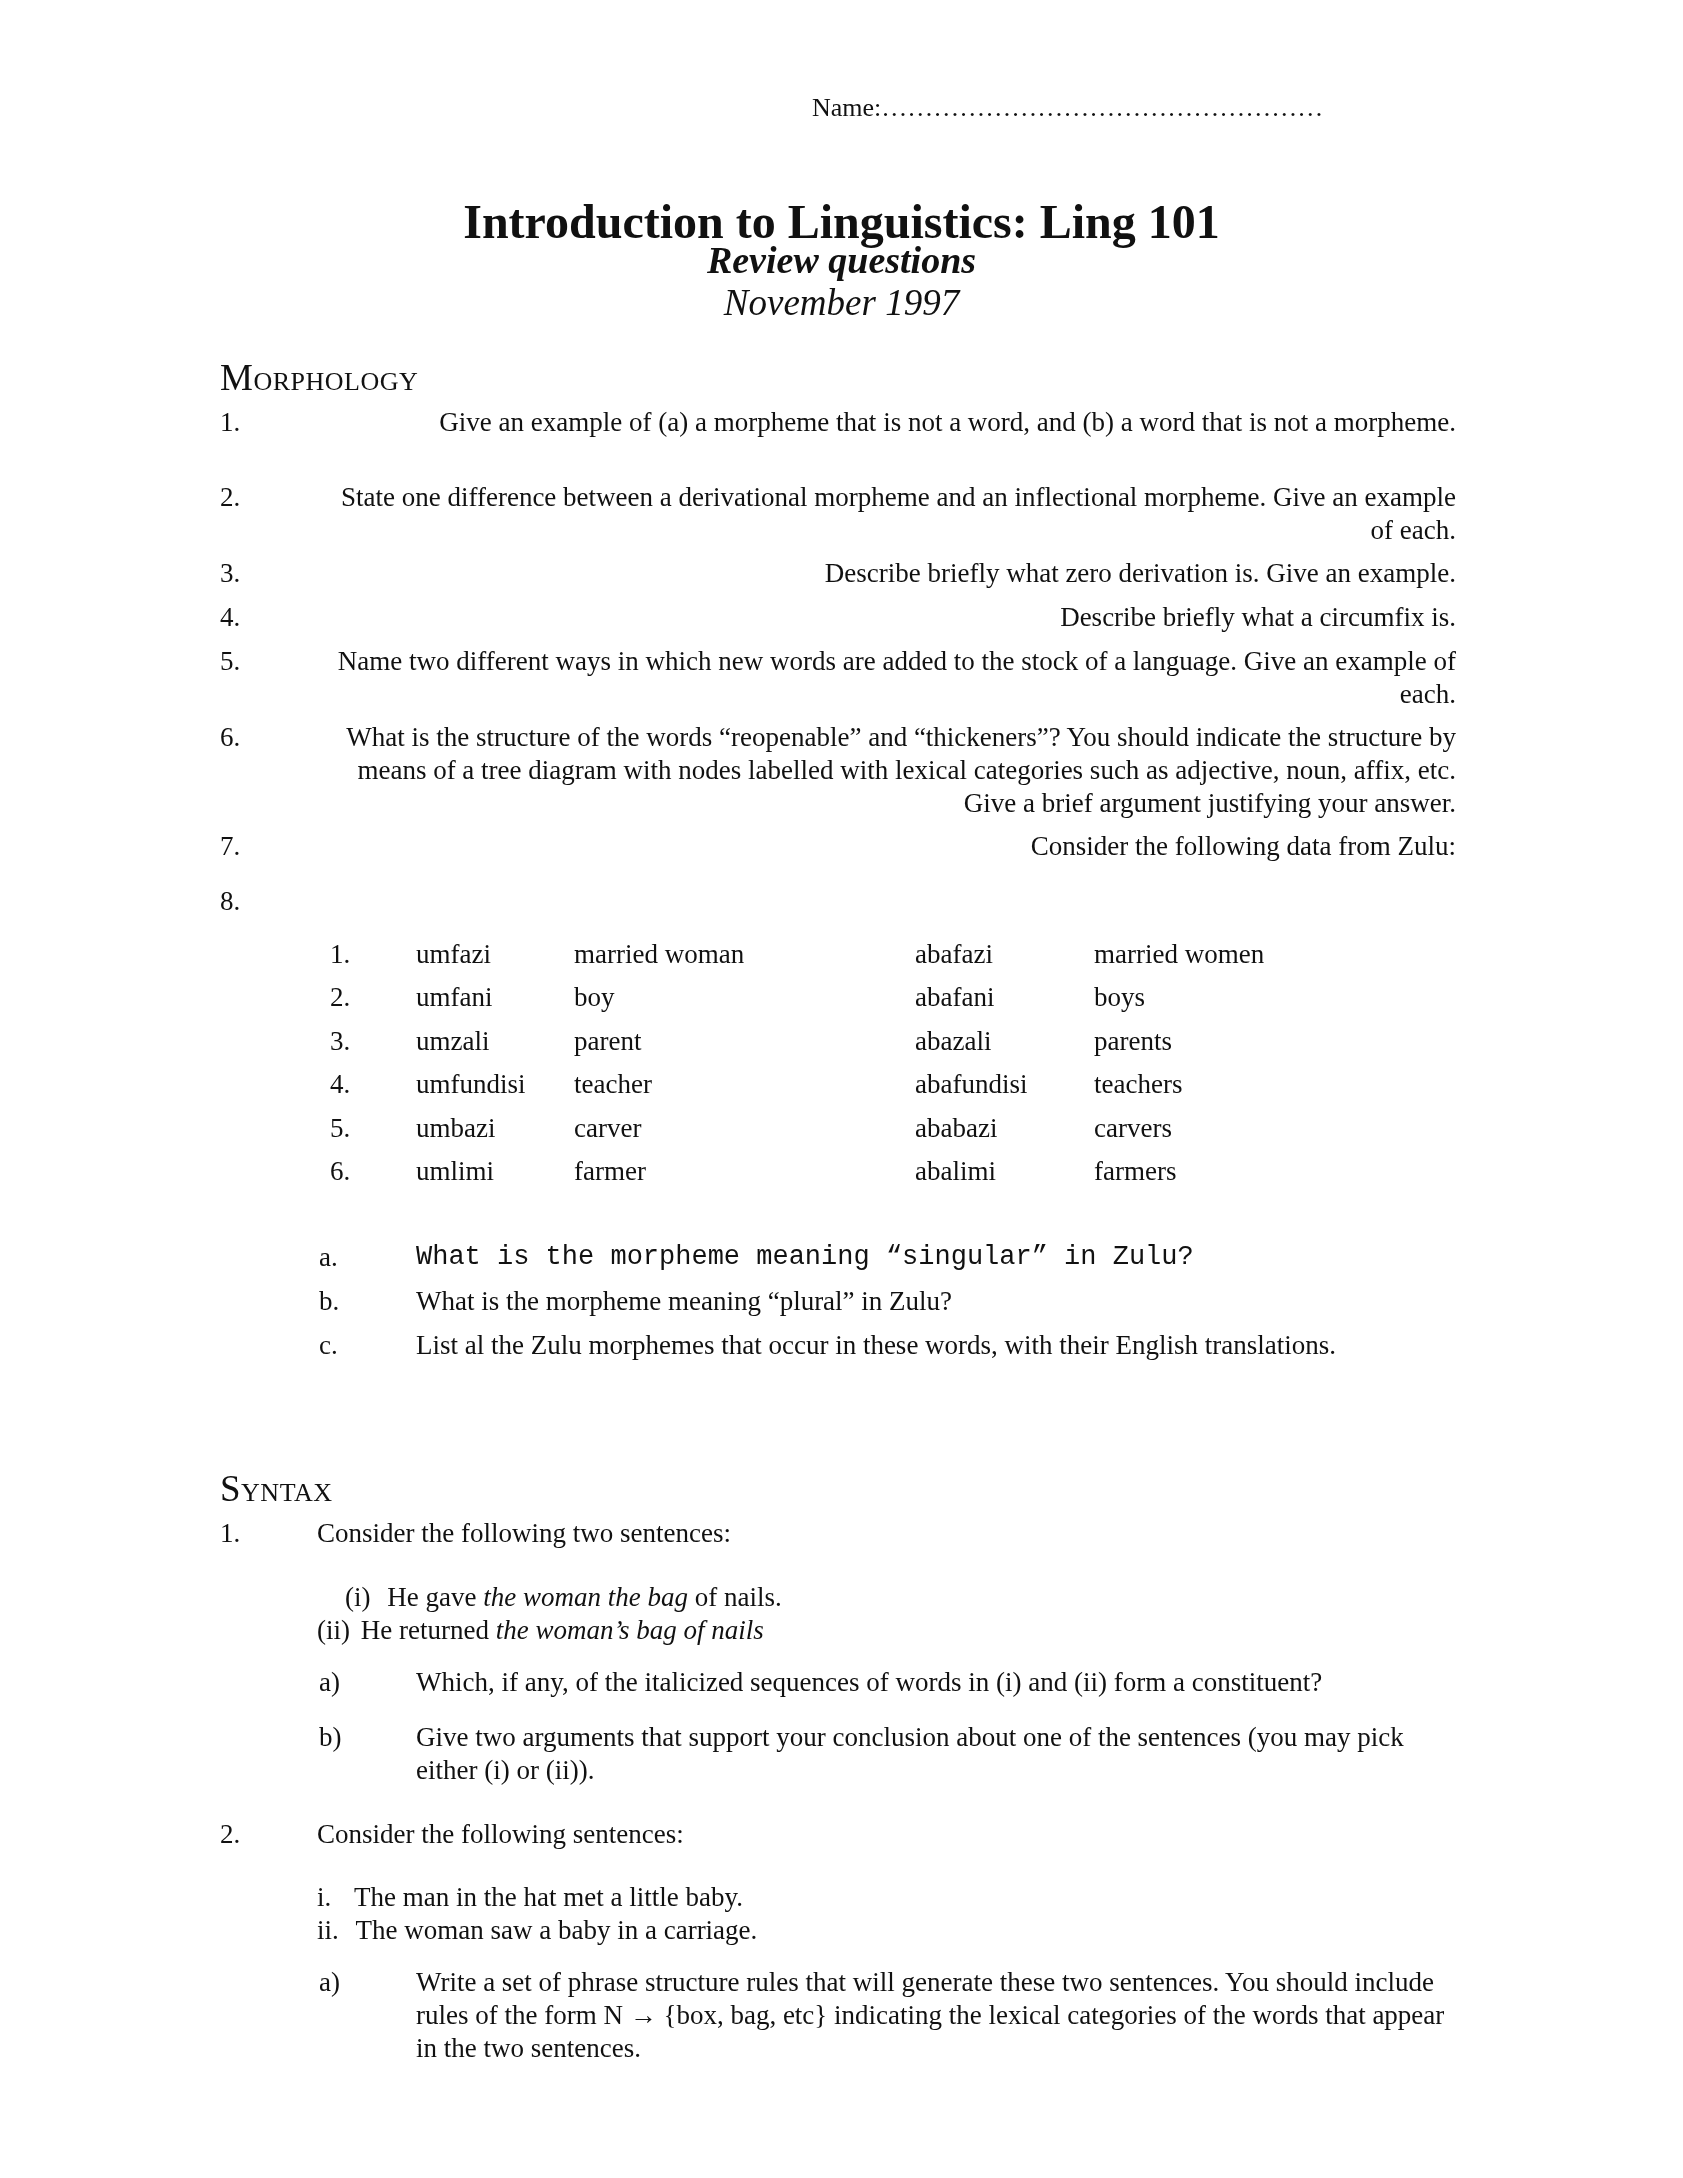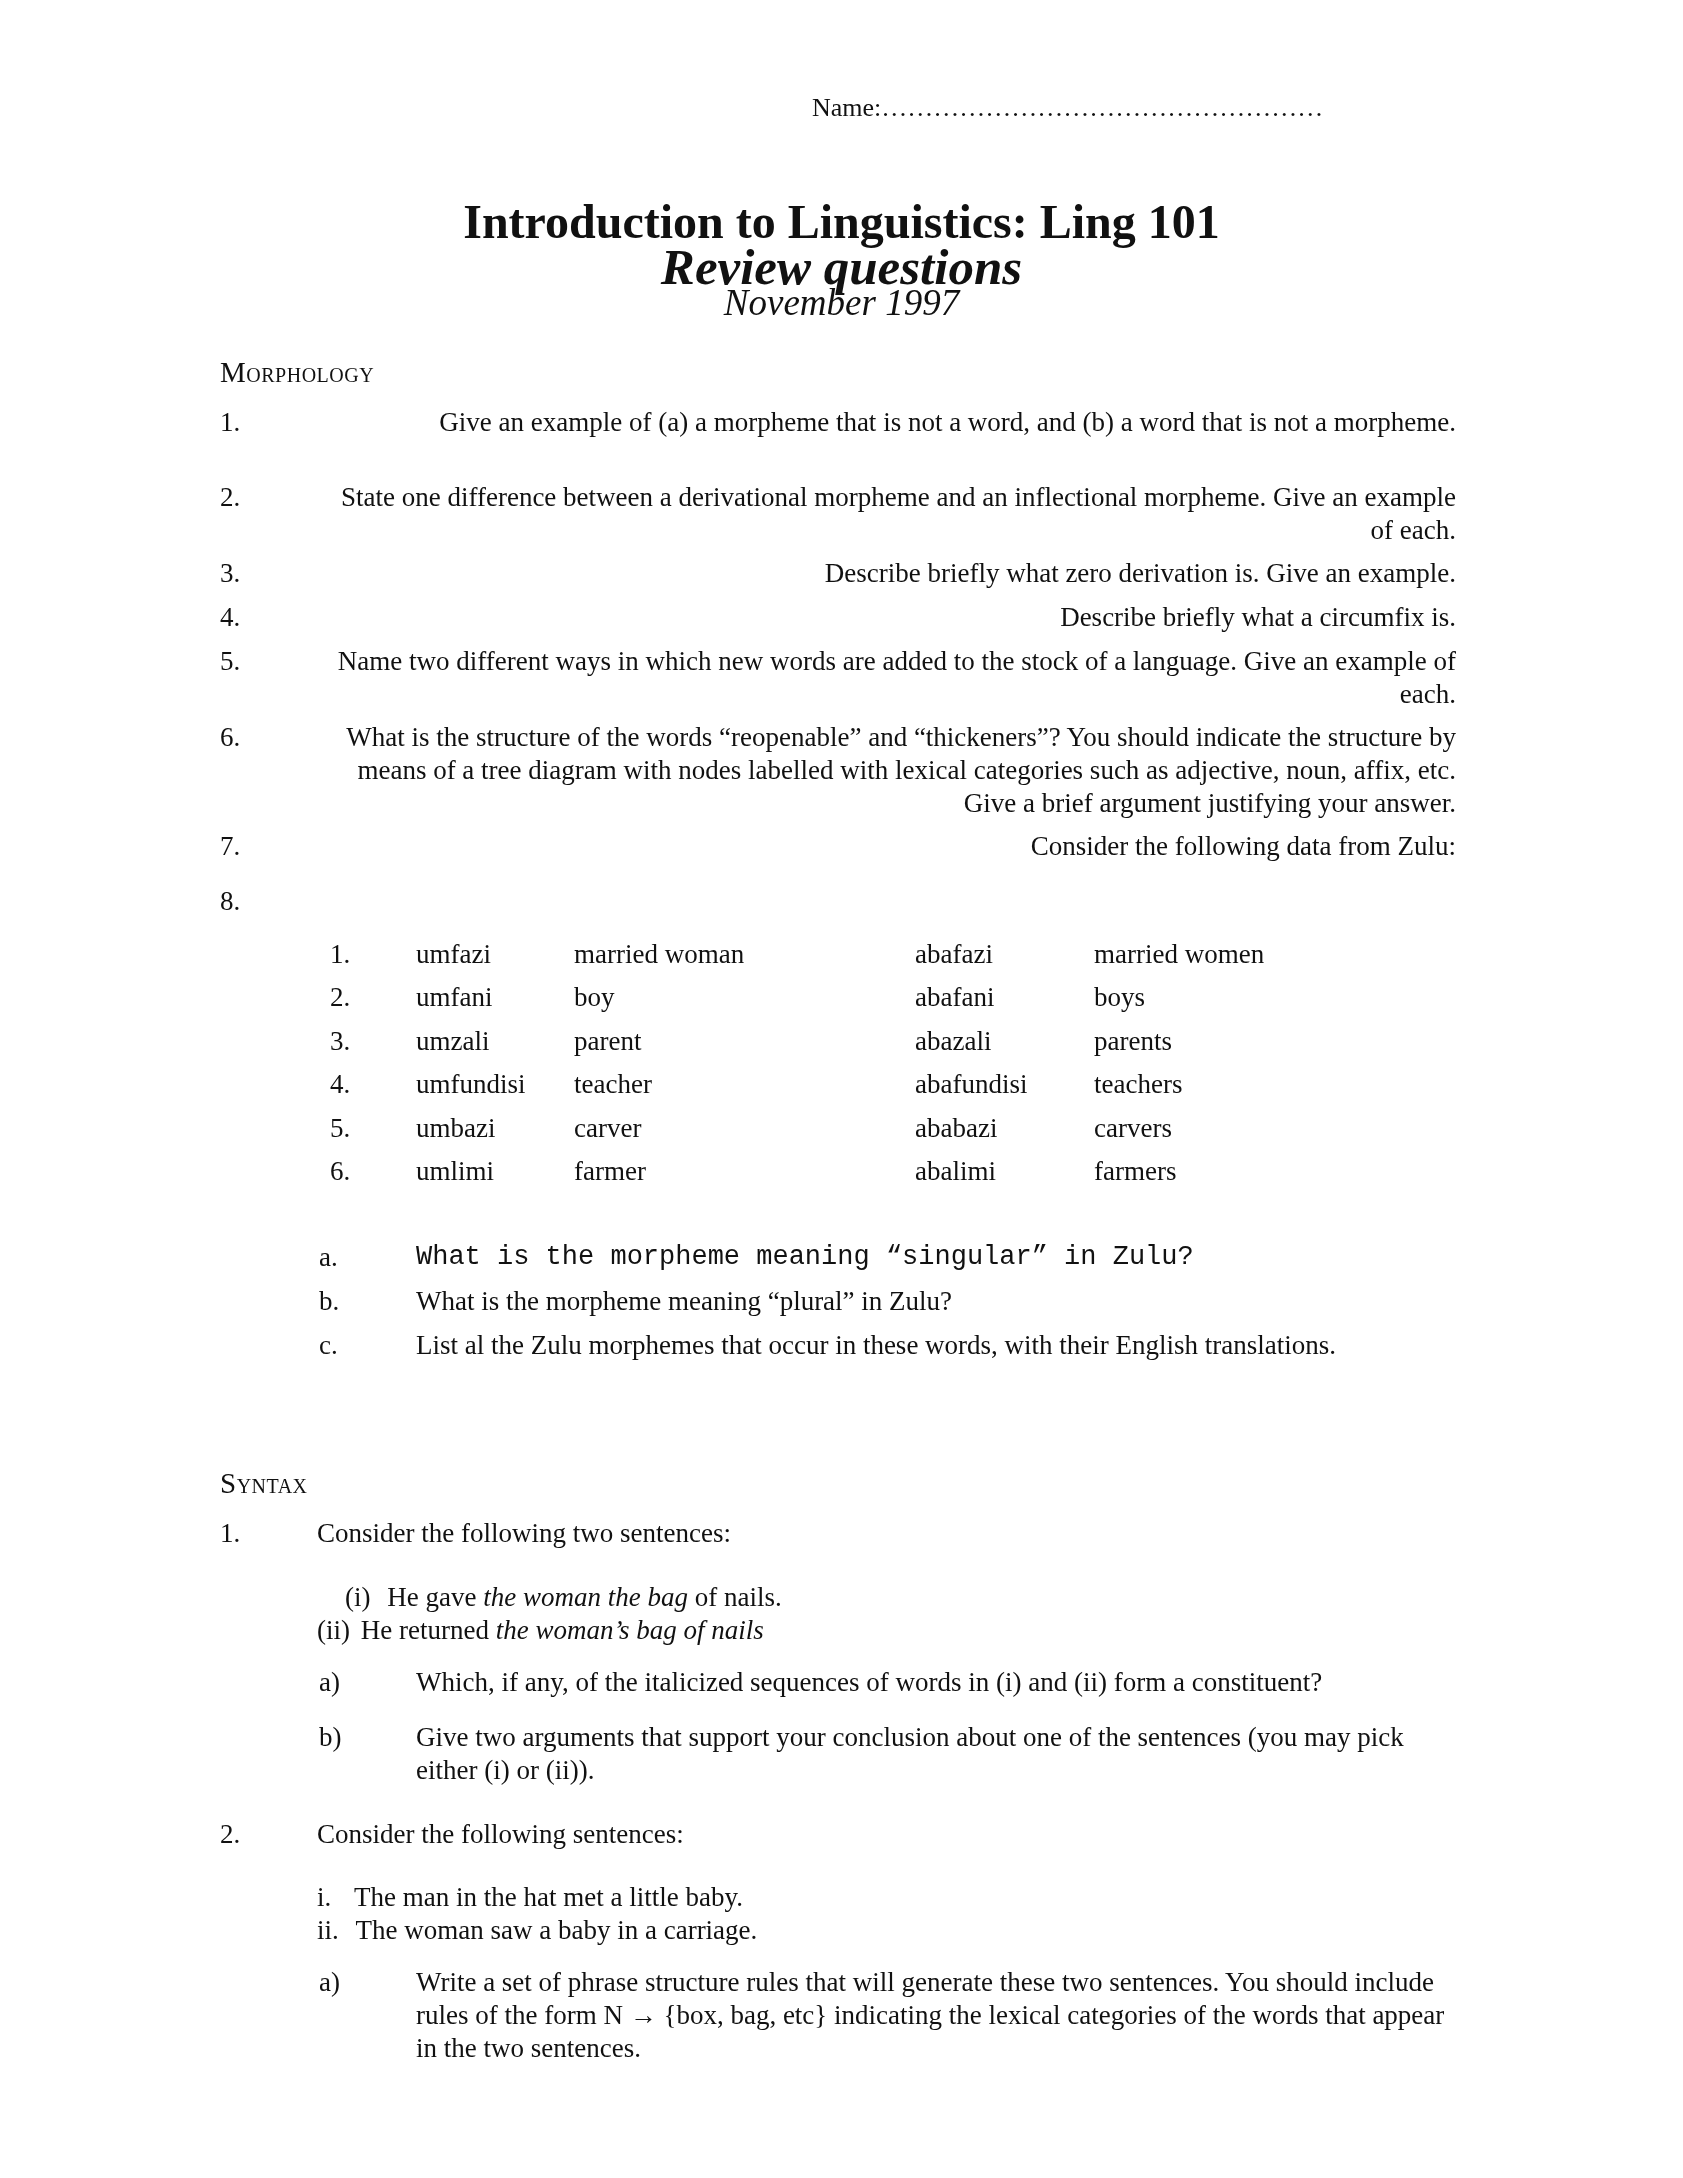--- a/index.html
+++ b/index.html
@@ -6,23 +6,23 @@
   body {
     width: 1683px; height: 2178px; position: relative; overflow: hidden;
     font-family: "Liberation Serif", "DejaVu Serif", serif;
     color: #111111;
   }
   .abs { position: absolute; white-space: nowrap; }
   .txt { font-size: 27px; line-height: 33px; }
   .name-line { left: 812px; top: 93px; font-size: 26px; }
   .title { left: 0; width: 1683px; text-align: center; }
   .t1 { top: 194px; font-size: 48px; font-weight: bold; }
-  .t2 { top: 238px; font-size: 51px; font-weight: bold; font-style: italic; }
+  .t2 { top: 238px; font-size: 38px; font-weight: bold; font-style: italic; }
   .t3 { top: 281px; font-size: 37px; font-style: italic; }
-  .section { font-size: 29px; font-variant: small-caps; letter-spacing: 0.5px; }
+  .section { font-size: 37px; font-variant: small-caps; letter-spacing: 0.5px; }
   .num { left: 220px; }
   .body-text { left: 317px; white-space: normal; width: 1139px; text-align: right; }
   .ital { font-style: italic; }
   .cell { font-size: 27px; }
 </style>
 </head>
 <body>
 
 <div class="abs name-line">
   <span>Name:</span><span>……………………………………………</span>

